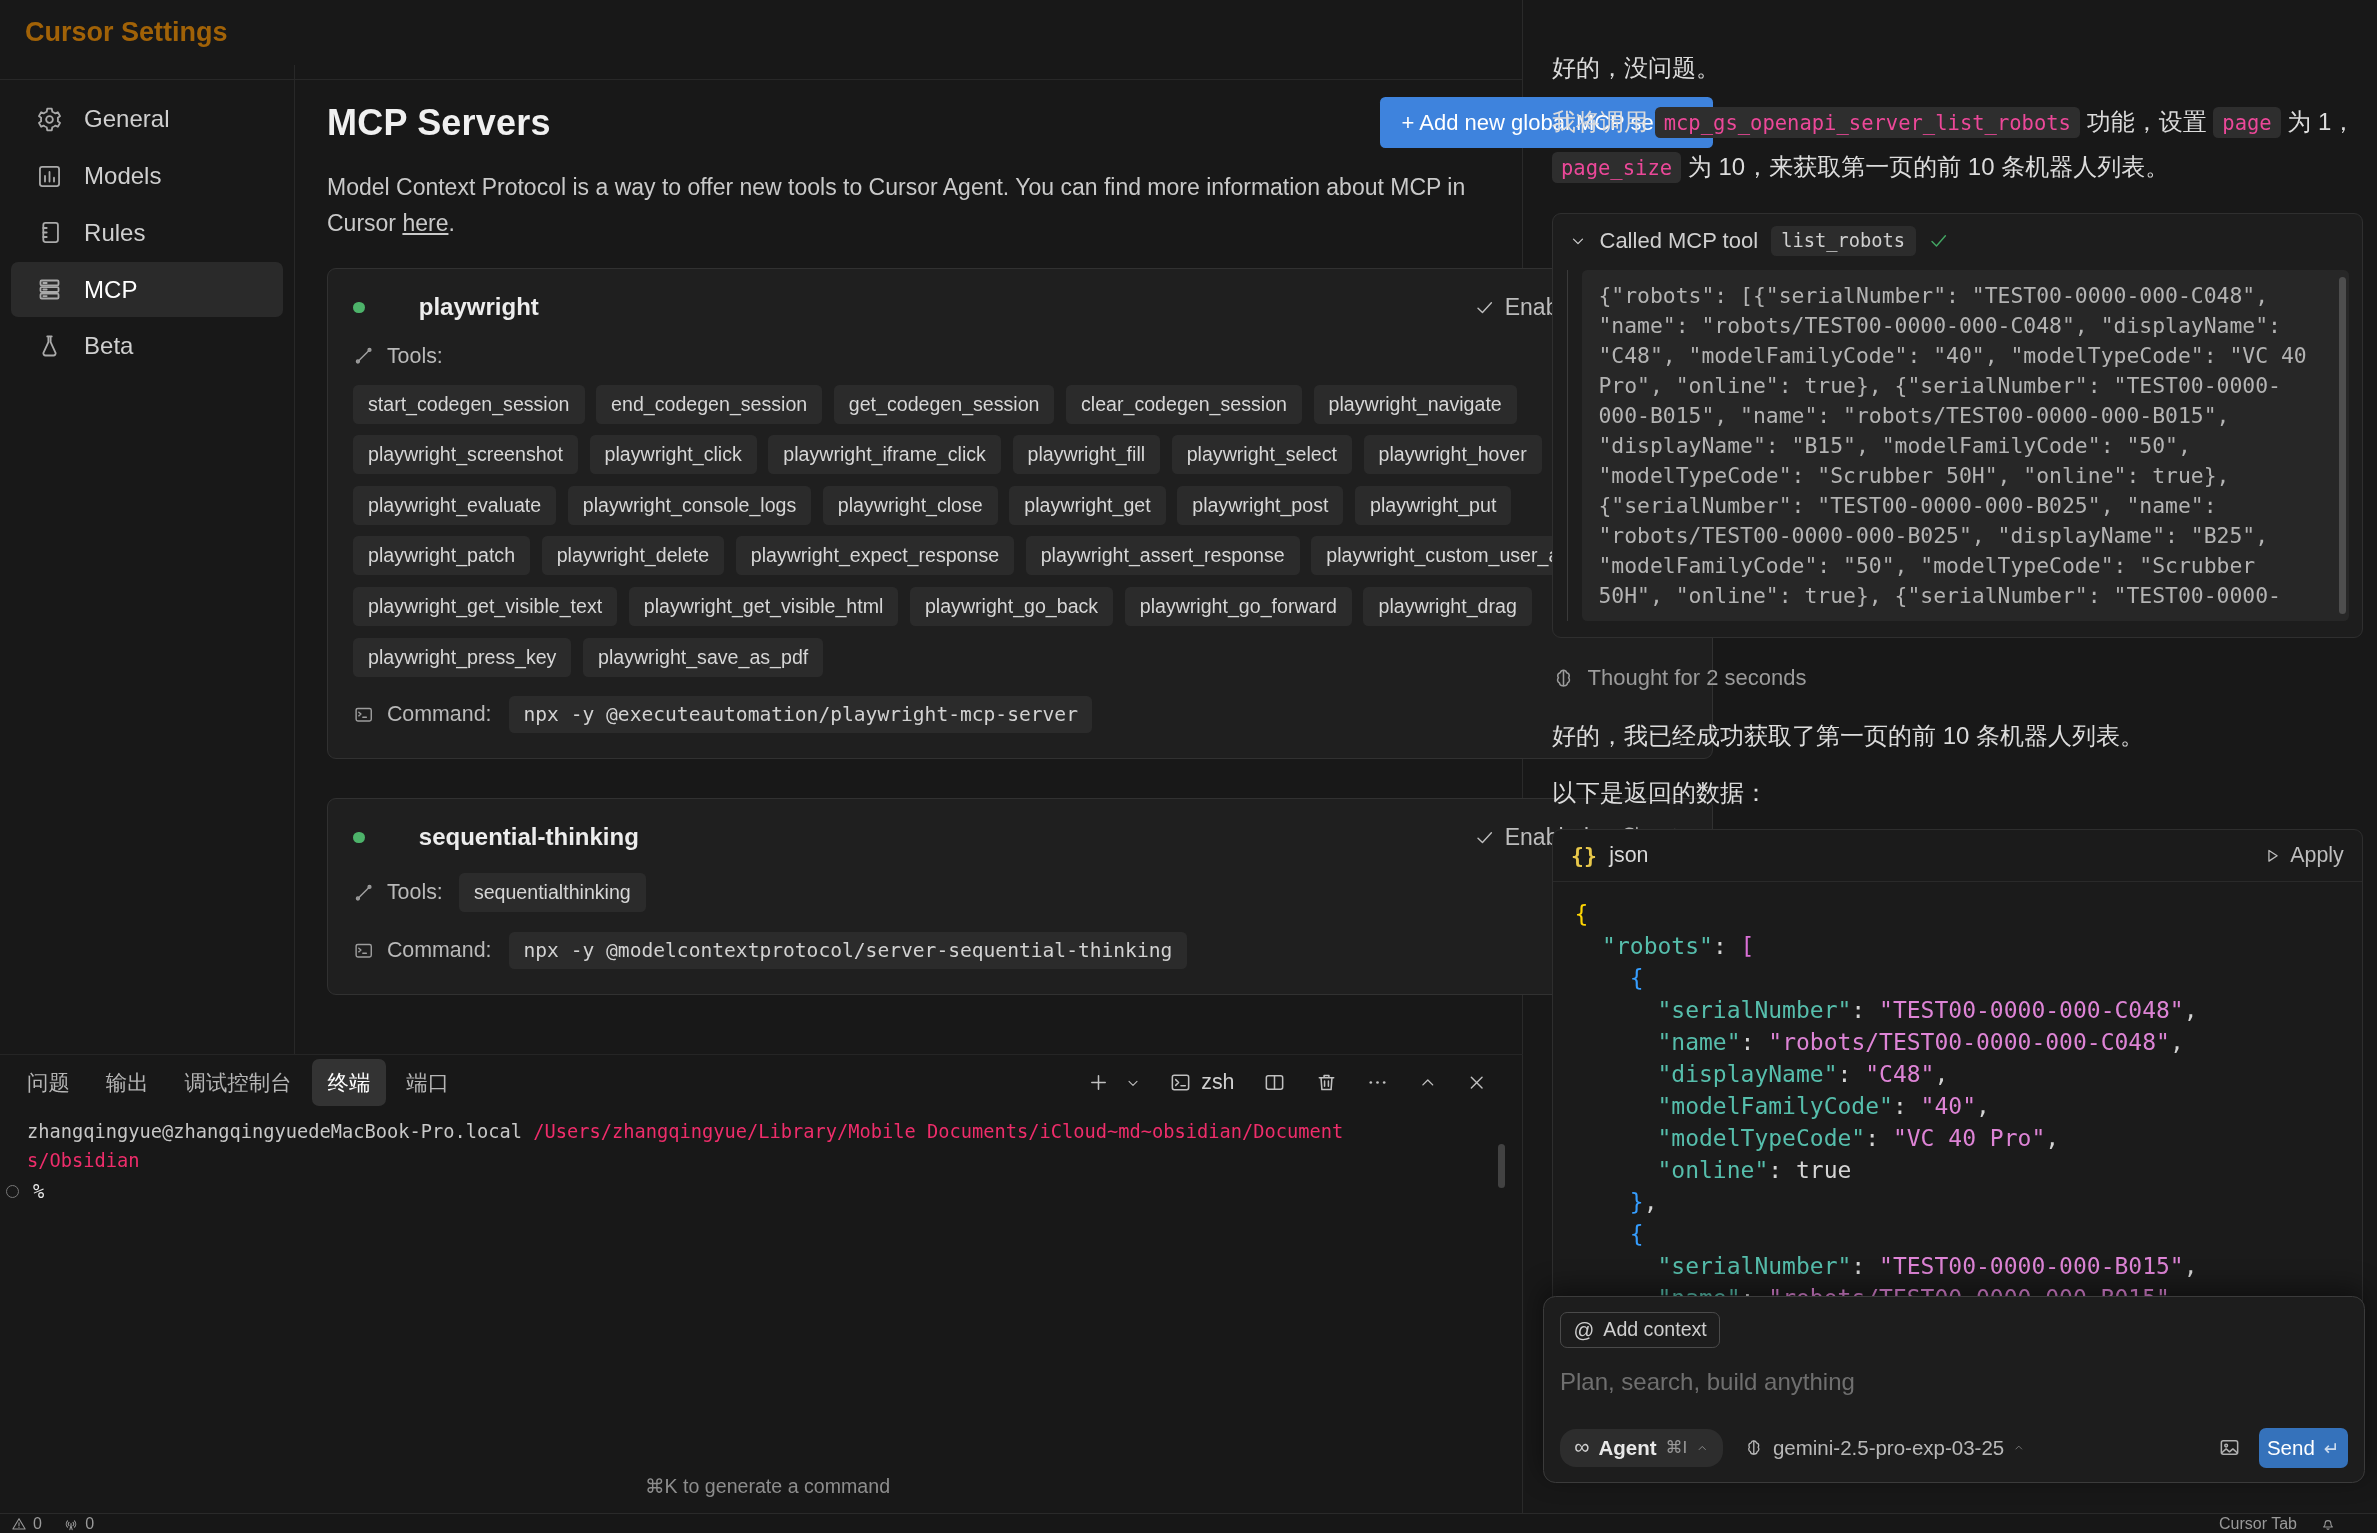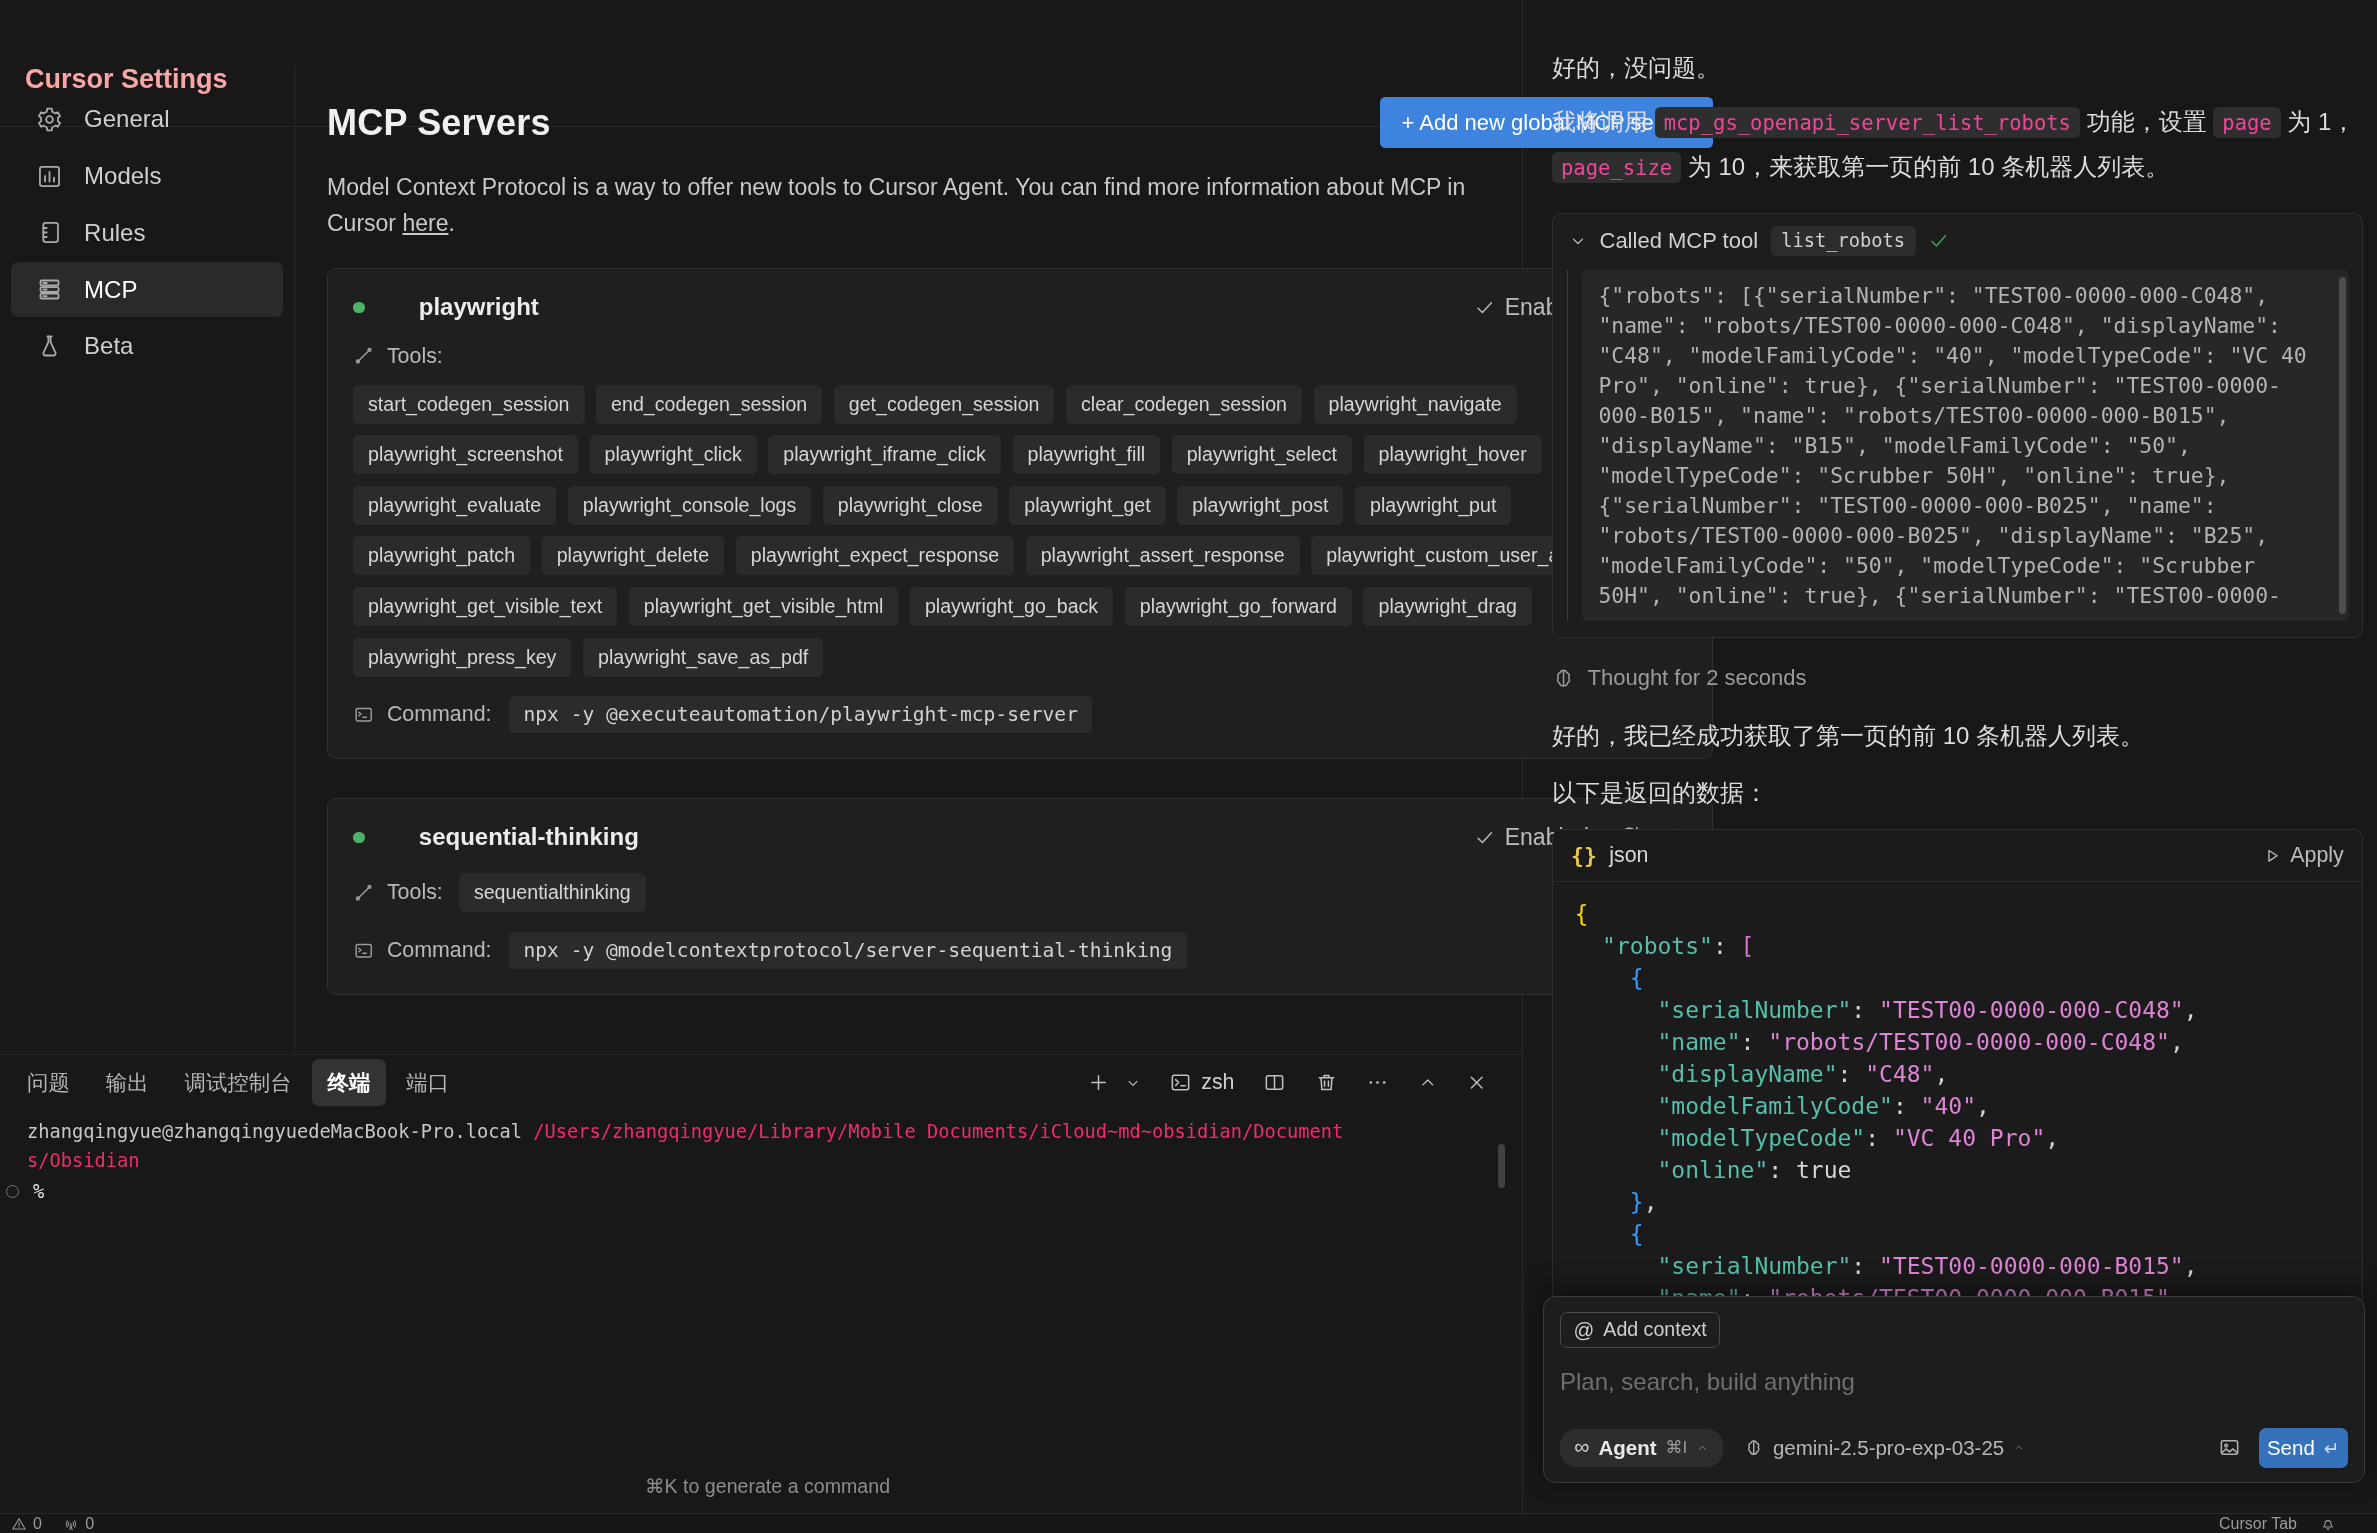--- a/index.html
+++ b/index.html
@@ -5,21 +5,21 @@
   * { margin:0; padding:0; box-sizing:border-box; }
   html,body { background:#101010; }
   body { font-family:"Liberation Sans", sans-serif; }
   .app { position:relative; width:2377px; height:1534px; background:#181818; color:#d6d6d6; overflow:hidden; }
 
   .ic { fill:none; stroke:currentColor; stroke-width:1.6; stroke-linecap:round; stroke-linejoin:round; }
   .ic .fill { fill:currentColor; stroke:none; }
 
   
   .left-pane { position:absolute; left:0; top:0; width:1523px; height:1513px; border-right:1.8px solid #2a2a2a; }
-  .settings-header { height:80px; line-height:64px; padding-left:25px; font-size:27px; font-weight:600; color:#fca5a5; border-bottom:0.9px solid #282828;margin-top:47px; }
+  .settings-header { height:80px; line-height:64px; padding-left:25px; font-size:27px; font-weight:600; color:#a16207; border-bottom:0.9px solid #282828; }
   .settings-body { position:absolute; top:65px; left:0; width:1747px; height:989px; display:flex; }
 
   .sidebar { width:295px; border-right:0.9px solid #282828; padding-top:25px; flex:none; }
   .side-item { display:flex; align-items:center; gap:21.4px; height:55px; padding-left:25px; margin:1.8px 10.7px; border-radius:7.1px; font-size:24px; color:#cfcfcf; cursor:pointer; }
   .side-item svg { color:#aaaaaa; flex:none; }
   .side-item.active { background:#2a2a2a; color:#ffffff; }
 
   .content { flex:1; padding:32px 34px 0 32px; overflow:hidden; }
   .title-row { display:flex; align-items:center; justify-content:space-between; }
   .page-h1 { font-size:36px; font-weight:600; color:#f0f0f0; letter-spacing:0.2px; }
@@ -39,21 +39,21 @@
   .row-label svg { color:#9d9d9d; flex:none; }
   .chips { display:flex; flex-wrap:wrap; gap:11.6px; margin-top:16px; }
   .chips.inline { margin-top:0; margin-left:3.6px; }
   .chip { background:#2b2b2b; border-radius:5.3px; padding:8px 15px; font-size:19.6px; color:#d6d6d6; white-space:nowrap; }
   .cmd-chip { font-family:"DejaVu Sans Mono", monospace; background:#2b2b2b; border-radius:5.3px; padding:7.1px 14.2px; font-size:19.6px; color:#d2d2d2; margin-left:5.3px; }
 
   
   .terminal-panel { position:absolute; left:0; top:1054px; width:1523px; height:458px; border-top:0.9px solid #252525; }
   .term-tabs { display:flex; align-items:center; height:55px; padding-left:27px; gap:36px; font-size:21.4px; color:#b5b5b5; position:relative; }
   .term-tab { cursor:pointer; white-space:nowrap; }
-  .term-tab.active { background:#333333; color:#ffffff; font-weight:700; padding:9px 16px; border-radius:7.1px; margin:0 -16px; }
+  .term-tab.active { background:#333333; color:#ffffff; font-weight:400; padding:9px 16px; border-radius:7.1px; margin:0 -16px; }
   .term-icons { position:absolute; right:36px; top:0; height:55px; display:flex; align-items:center; gap:28.5px; color:#c0c0c0; }
   .term-icons .grp { display:flex; align-items:center; gap:9px; cursor:pointer; }
   .zsh-label { font-size:21.4px; color:#cfcfcf; }
   .term-body { padding:7.1px 0 0 27px; font-family:"DejaVu Sans Mono", monospace; font-size:18.7px; line-height:29px; color:#c8c8c8; }
   .tpath { color:var(--path); }
   .prompt-row { display:flex; align-items:center; gap:14.2px; margin-left:-21.4px; margin-top:1.8px; }
   .prompt-circle { width:13.3px; height:13.3px; border:1.8px solid #777; border-radius:50%; flex:none; }
   .term-scroll { position:absolute; right:18px; top:89px; width:7.1px; height:44px; background:#424242; border-radius:3.6px; }
   .term-hint { position:absolute; bottom:14.2px; left:6px; width:100%; text-align:center; font-size:19.6px; color:#8d8d8d; }
 

